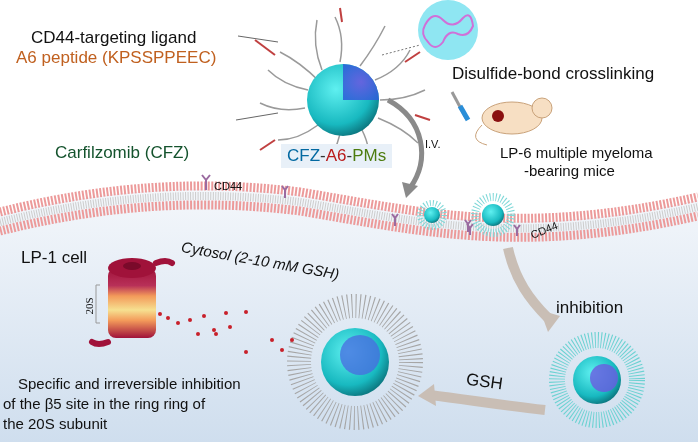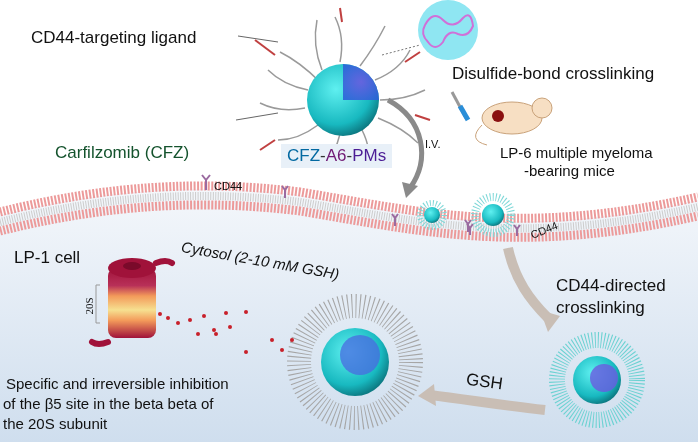--- a/index.html
+++ b/index.html
@@ -154,38 +154,38 @@
       <circle cx="498" cy="116" r="6" fill="#8a1010"></circle>
       <path d="M482,125 q-15,15 5,20" fill="none" stroke="#c9a27a"></path>
     </g>
     <g>
       <line x1="452" y1="92" x2="466" y2="118" stroke="#999" stroke-width="3"></line>
       <line x1="460" y1="106" x2="468" y2="120" stroke="#2a8ed8" stroke-width="5"></line>
     </g>
   </svg>
 
   <div class="lbl big" style="left:31px;top:28px">CD44-targeting ligand</div>
+  <div class="lbl big" style="left:16px;top:48px;color:#c0601f">A6 peptide (KPSSPPEEC)</div>
   <div class="lbl big" style="left:55px;top:143px;color:#14532d">Carfilzomib (CFZ)</div>
 
   <div class="title-pms">
-    <span style="color:#0369a1">CFZ</span><span style="color:#333">-</span><span style="color:#701a75">A6</span><span style="color:#333">-</span><span style="color:#4c1d95">PMs</span>
+    <span style="color:#0369a1">CFZ</span><span style="color:#333">-</span><span style="color:#b91c1c">A6</span><span style="color:#333">-</span><span style="color:#4d7c0f">PMs</span>
   </div>
 
   <div class="lbl big" style="left:452px;top:64px">Disulfide-bond crosslinking</div>
   <div class="lbl sm" style="left:425px;top:138px">I.V.</div>
   <div class="lbl mid" style="left:500px;top:144px">LP-6 multiple myeloma</div>
   <div class="lbl mid" style="left:524px;top:162px">-bearing mice</div>
 
   <div class="lbl sm" style="left:214px;top:180px">CD44</div>
   <div class="lbl sm" style="left:530px;top:224px;transform:rotate(-22deg)">CD44</div>
 
-  <div class="lbl big" style="left:14px;top:248px">LP-1 cell</div>
+  <div class="lbl big" style="left:21px;top:248px">LP-1 cell</div>
   <div class="lbl mid" style="left:183px;top:238px;transform:rotate(10deg);transform-origin:left top;font-style:italic">Cytosol (2-10 mM GSH)</div>
 
-  <div class="lbl big" style="left:556px;top:276px">CD44-directed</div>
-  <div class="lbl big" style="left:556px;top:298px">crosslinking</div>
+  <div class="lbl big" style="left:556px;top:298px">inhibition</div>
   <div class="lbl big" style="left:466px;top:372px;transform:rotate(8deg)">GSH</div>
 
   <div class="lbl sm" style="left:80px;top:300px;transform:rotate(-90deg);font-family:'Liberation Serif',serif">20S</div>
-  <div class="lbl mid" style="left:6px;top:375px">Specific and irreversible inhibition</div>
-  <div class="lbl mid" style="left:3px;top:395px">of the β5 site in the beta beta of</div>
+  <div class="lbl mid" style="left:18px;top:375px">Specific and irreversible inhibition</div>
+  <div class="lbl mid" style="left:3px;top:395px">of the β5 site in the ring ring of</div>
   <div class="lbl mid" style="left:3px;top:415px">the 20S subunit</div>
 </div>
 
 </body></html>

